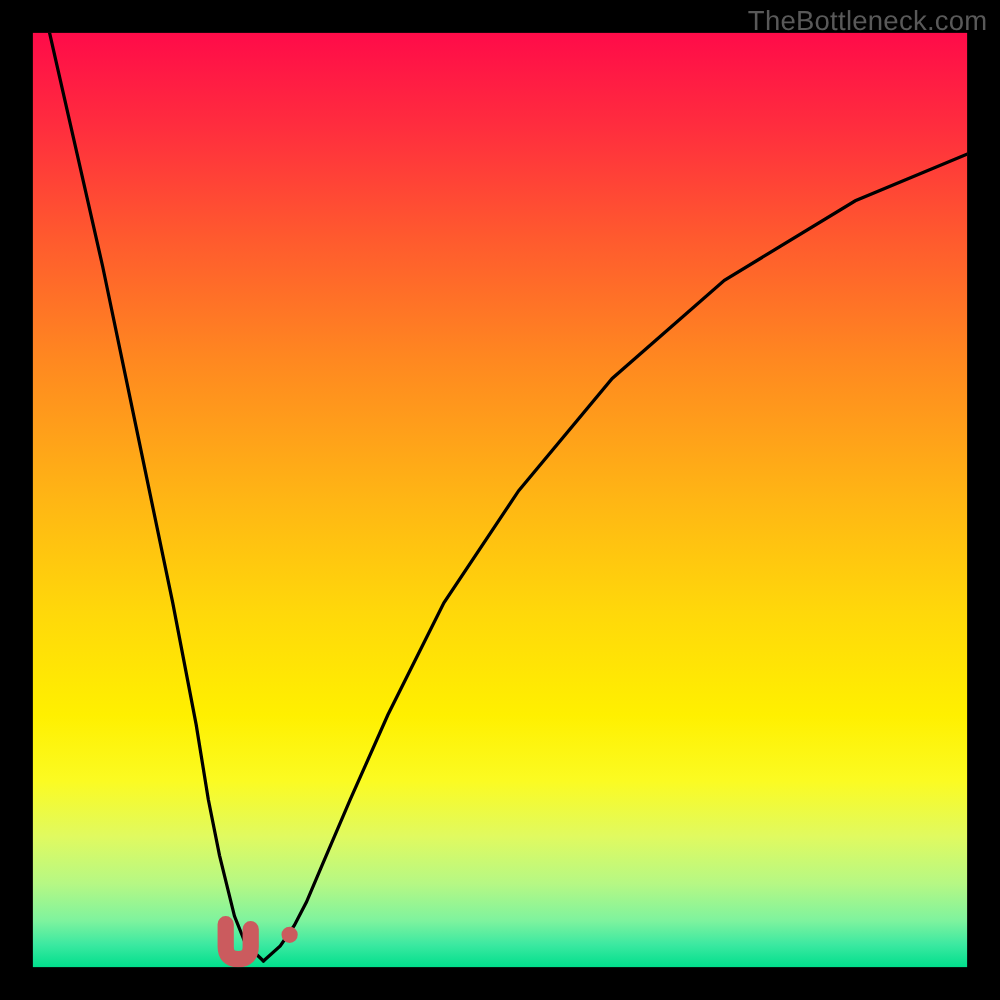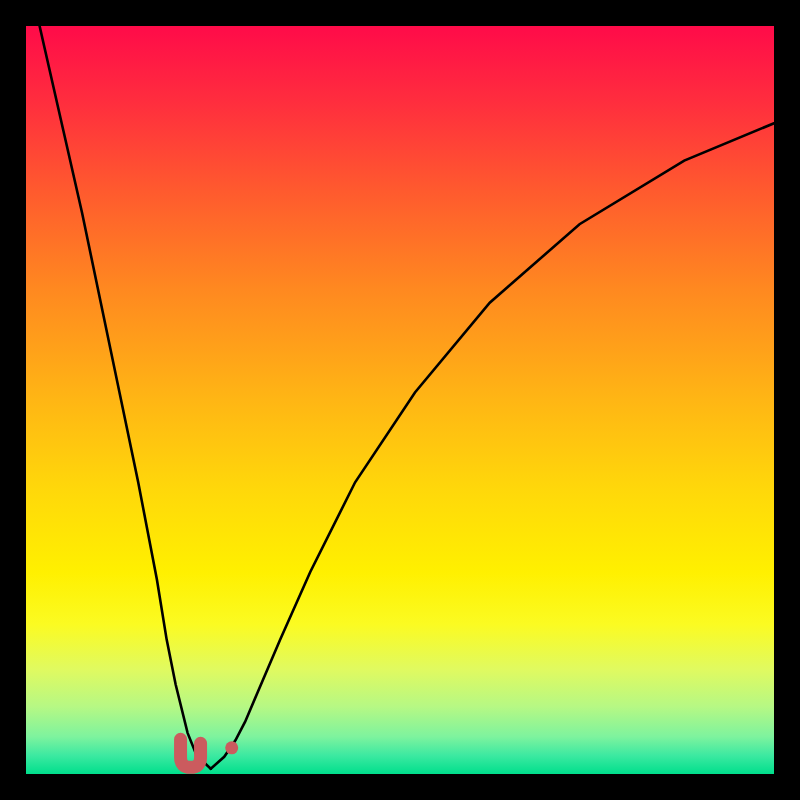--- a/index.html
+++ b/index.html
@@ -74,13 +74,14 @@
       <path id="right-curve-path" fill="none" stroke="#000" stroke-width="2.6" stroke-linecap="round" d="M184.76 742.76 L198.22 730.80 L209.44 714.34 L219.16 695.64 L231.88 665.72 L254.32 613.36 L284.24 546.04 L329.12 456.28 L388.96 366.52 L463.76 276.76 L553.52 198.22 L658.24 134.64 L748.00 97.24"></path>
       <path id="u-marker-path" fill="none" stroke-linecap="round" d="M 154.56 713.3
                L 154.56 731.3
                Q 154.56 741.3 164.56 741.3
                Q 174.56 741.3 174.56 731.3
                L 174.56 717.3" stroke="#cb5b5e" stroke-width="13"></path>
       <circle id="dot-marker-circle" cx="205.70000000000002" cy="721.82" r="6.5" fill="#cb5b5e"></circle>
     </svg>
   </div>
 
+  <div class="watermark">TheBottleneck.com</div>
 </div>
 
 </body></html>

